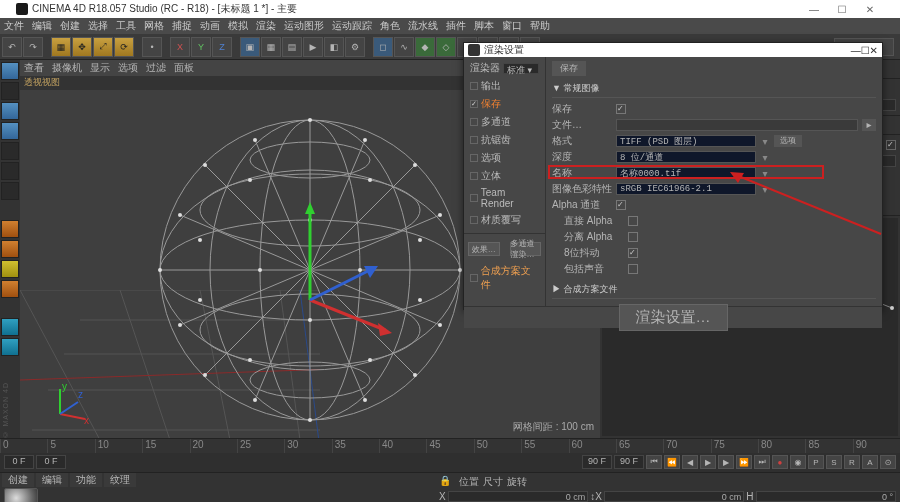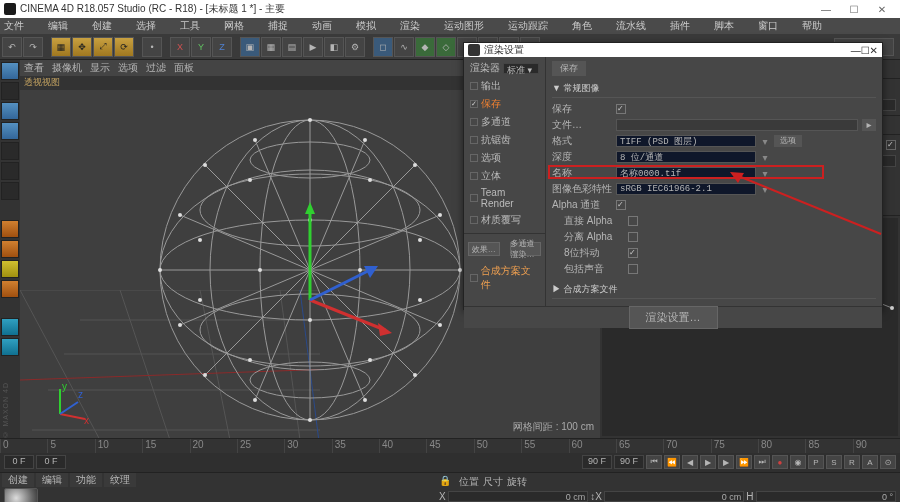--- a/index.html
+++ b/index.html
@@ -1,25 +1,25 @@
 <!DOCTYPE html>
 <html><head>
 <meta charset="utf-8">
 <style>
 * { margin: 0; padding: 0; box-sizing: border-box; font-family: "Microsoft YaHei", sans-serif; font-size: 10px; }
 body { width: 900px; height: 502px; background: #3a3a3a; color: #b5b5b5; overflow: hidden; position: relative; }
 
 
-.titlebar { height: 18px; background: #fff; display: flex; align-items: center; padding: 0 4px; color: #333; font-size: 10px; }
+.titlebar { height: 18px; background: #fff; display: flex; align-items: center; padding: 0 16px; color: #333; font-size: 10px; }
 .titlebar .icon { width: 12px; height: 12px; background: #1a1a1a; border-radius: 2px; margin-right: 4px; }
 .titlebar .spacer { flex: 1; }
 .titlebar .winbtn { width: 28px; text-align: center; color: #666; cursor: default; }
 
 
-.menubar { height: 16px; background: #4a4a4a; display: flex; align-items: center; padding: 0 4px; gap: 24px; color: #ccc; font-size: 10px; }
+.menubar { height: 16px; background: #4a4a4a; display: flex; align-items: center; padding: 0 4px; gap: 8px; color: #ccc; font-size: 10px; }
 
 
 .toolbar { height: 26px; background: #3a3a3a; display: flex; align-items: center; padding: 0 2px; gap: 1px; border-bottom: 1px solid #222; }
 .tbtn { width: 20px; height: 20px; background: #444; border: 1px solid #555; display: flex; align-items: center; justify-content: center; font-size: 9px; }
 .tbtn.gold { background: linear-gradient(#c8a040,#a07820); color: #222; }
 .tbtn.blue { background: #3a5a7a; }
 .tbtn.green { background: #3a6a3a; }
 .tsep { width: 6px; }
 .layout-btn { width: 60px; height: 18px; background: #444; border: 1px solid #555; margin-left: auto; margin-right: 4px; display: flex; align-items: center; justify-content: center; }
 
@@ -91,21 +91,21 @@
 .frow { display: flex; align-items: center; padding: 1px 0; font-size: 9px; gap: 4px; }
 .frow .flabel { width: 60px; }
 .frow .fdrop { width: 140px; height: 12px; background: #0f172a; border: 1px solid #555; font-size: 9px; padding: 0 3px; display: flex; align-items: center; font-family: Liberation Mono, monospace; }
 .frow .farrow { width: 10px; text-align: center; color: #888; }
 .frow .finput { flex: 1; height: 12px; background: #3a3a3a; border: 1px solid #555; padding: 0 3px; font-size: 9px; display: flex; align-items: center; }
 .frow .fchk { width: 10px; height: 10px; border: 1px solid #777; }
 .frow .fchk.on::after { content: "✓"; font-size: 8px; color: #ccc; display: block; line-height: 8px; }
 .alpha-highlight { position: absolute; border: 2px solid #cc2020; left: 2px; width: 276px; height: 14px; top: 108px; pointer-events: none; }
 .red-arrow { position: absolute; pointer-events: none; }
 .dlg-bottom { height: 22px; background: #474747; display: flex; align-items: center; justify-content: center; border-top: 1px solid #333; }
-.dlg-bottom .btn { padding: 3px 16px; background: #555; border: 1px solid #666; font-size: 11px; }
+.dlg-bottom .btn { padding: 3px 16px; background: #555; border: 1px solid #666; font-size: 15px; }
 
 .copyright { position: absolute; left: 2px; bottom: 64px; font-size: 7px; color: #555; writing-mode: vertical-rl; transform: rotate(180deg); letter-spacing: 1px; }
 </style>
 </head>
 <body>
 
 <div class="titlebar">
   <div class="icon"></div>
   <span>CINEMA 4D R18.057 Studio (RC - R18) - [未标题 1 *] - 主要</span>
   <div class="spacer"></div>

